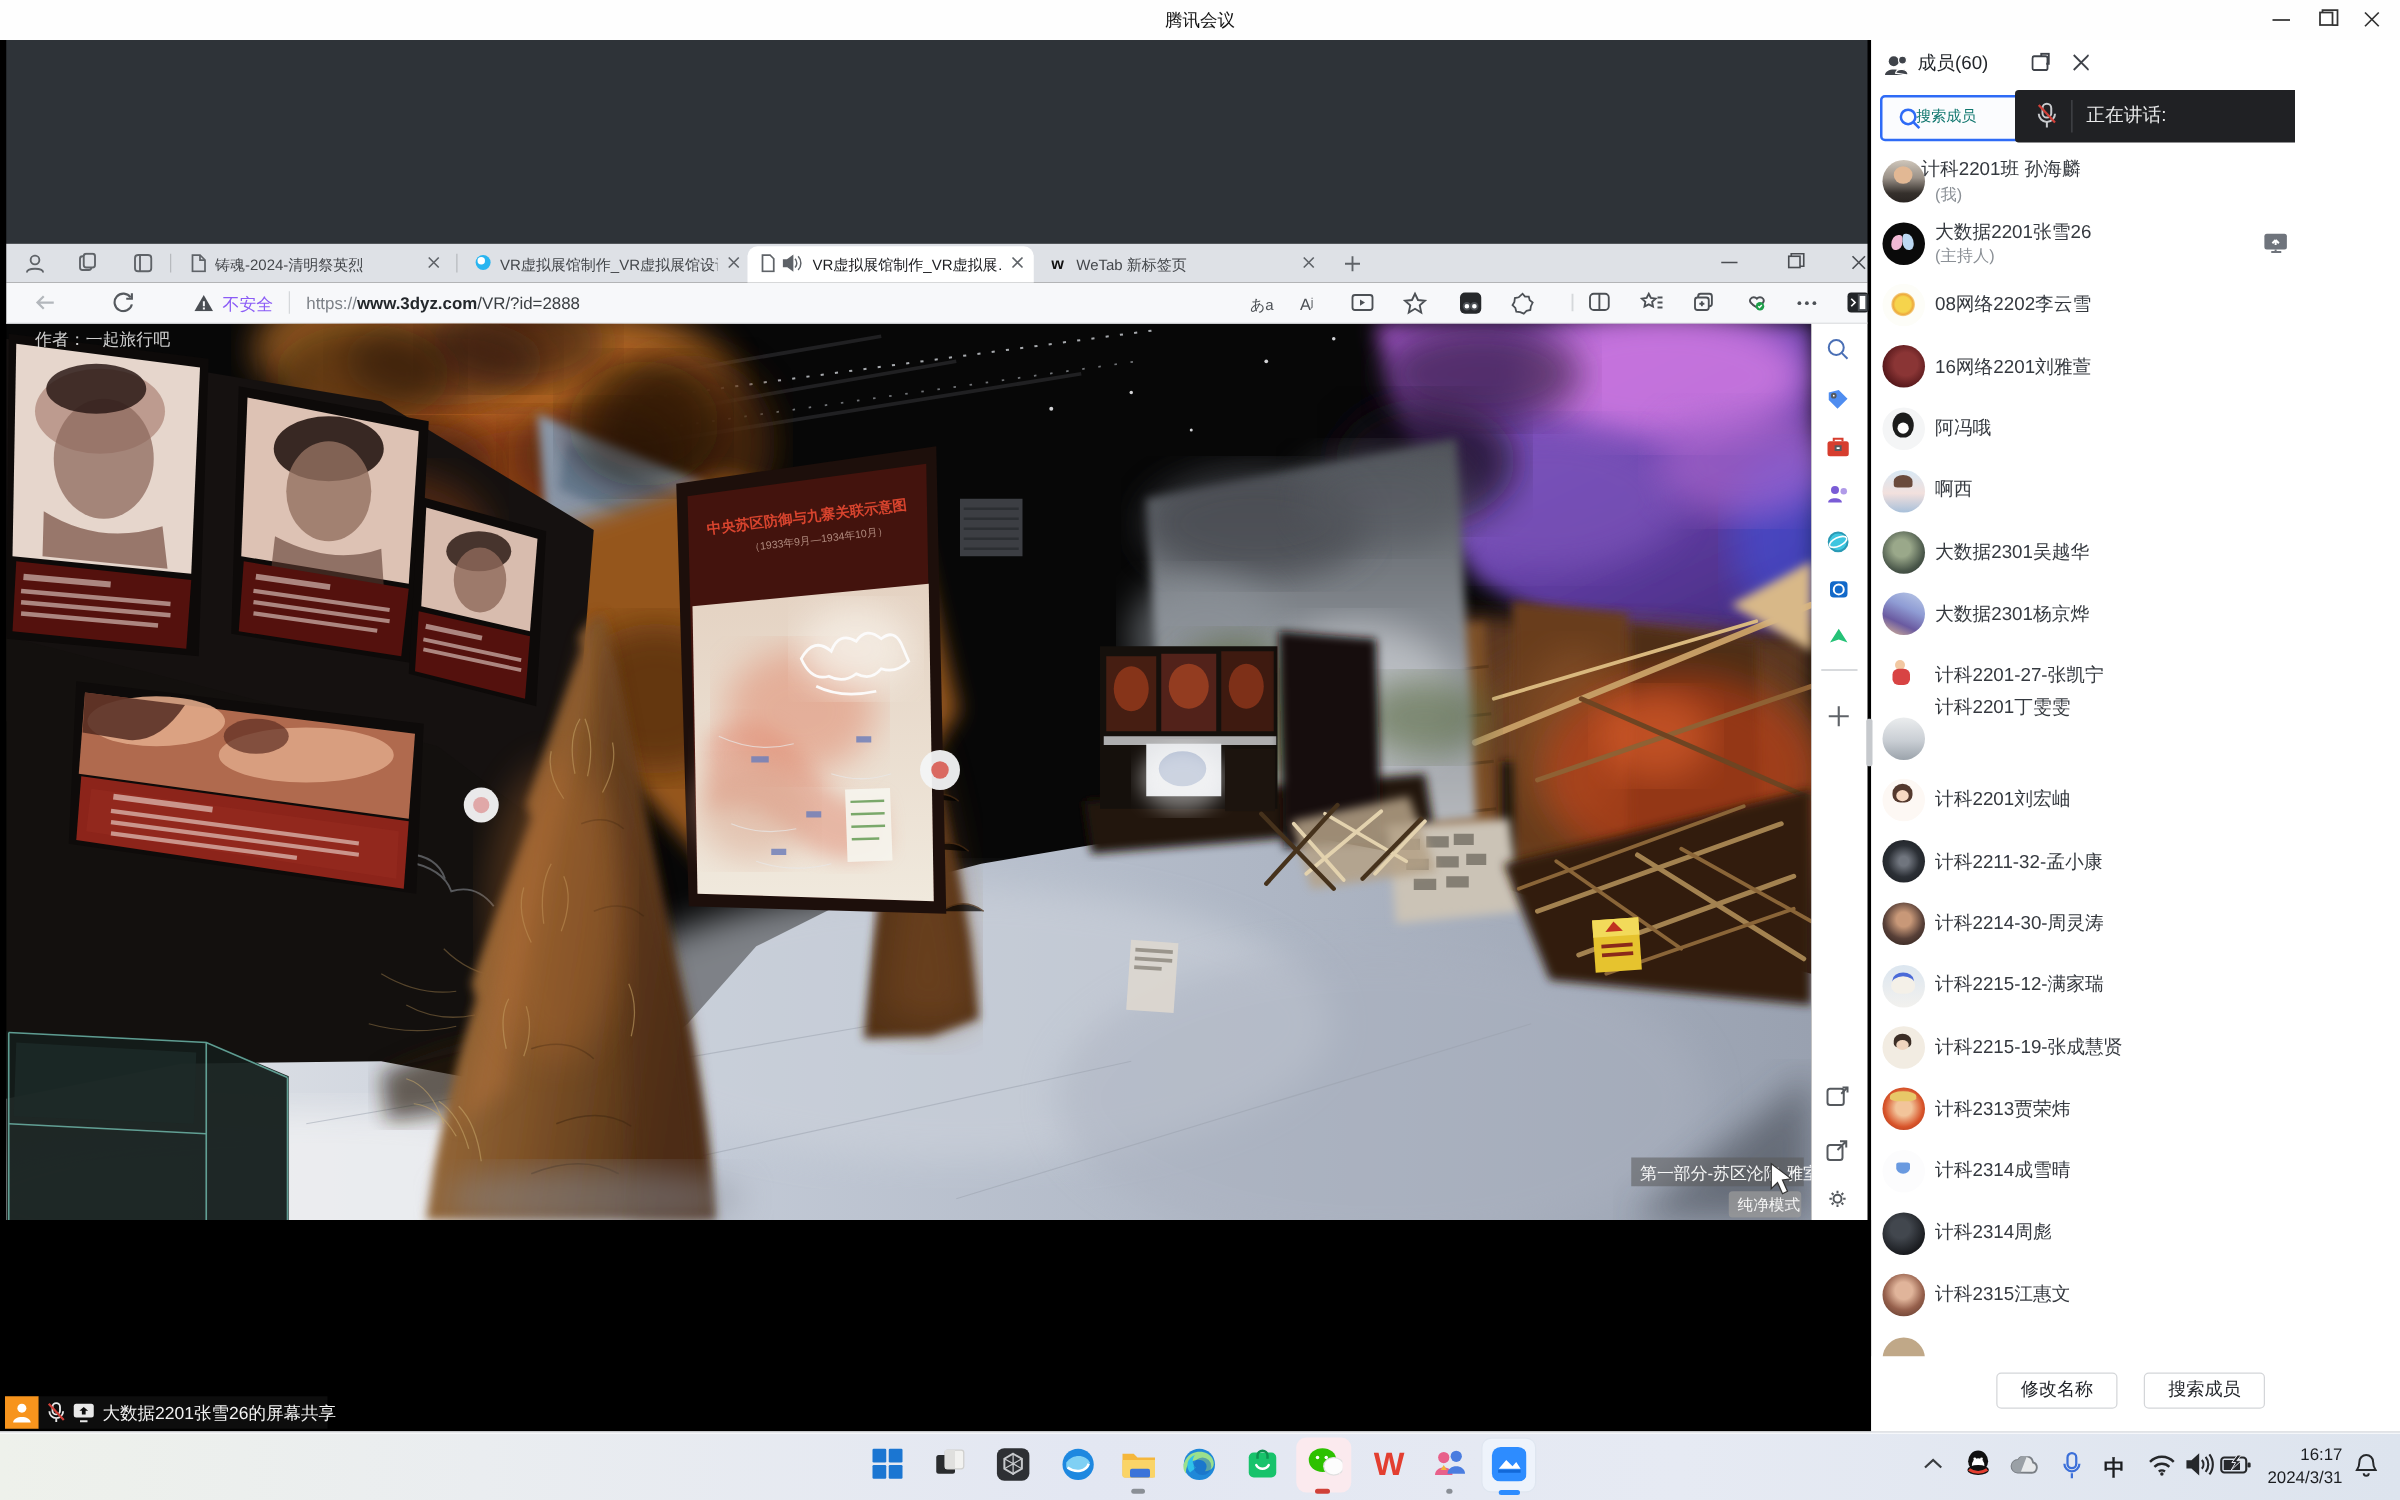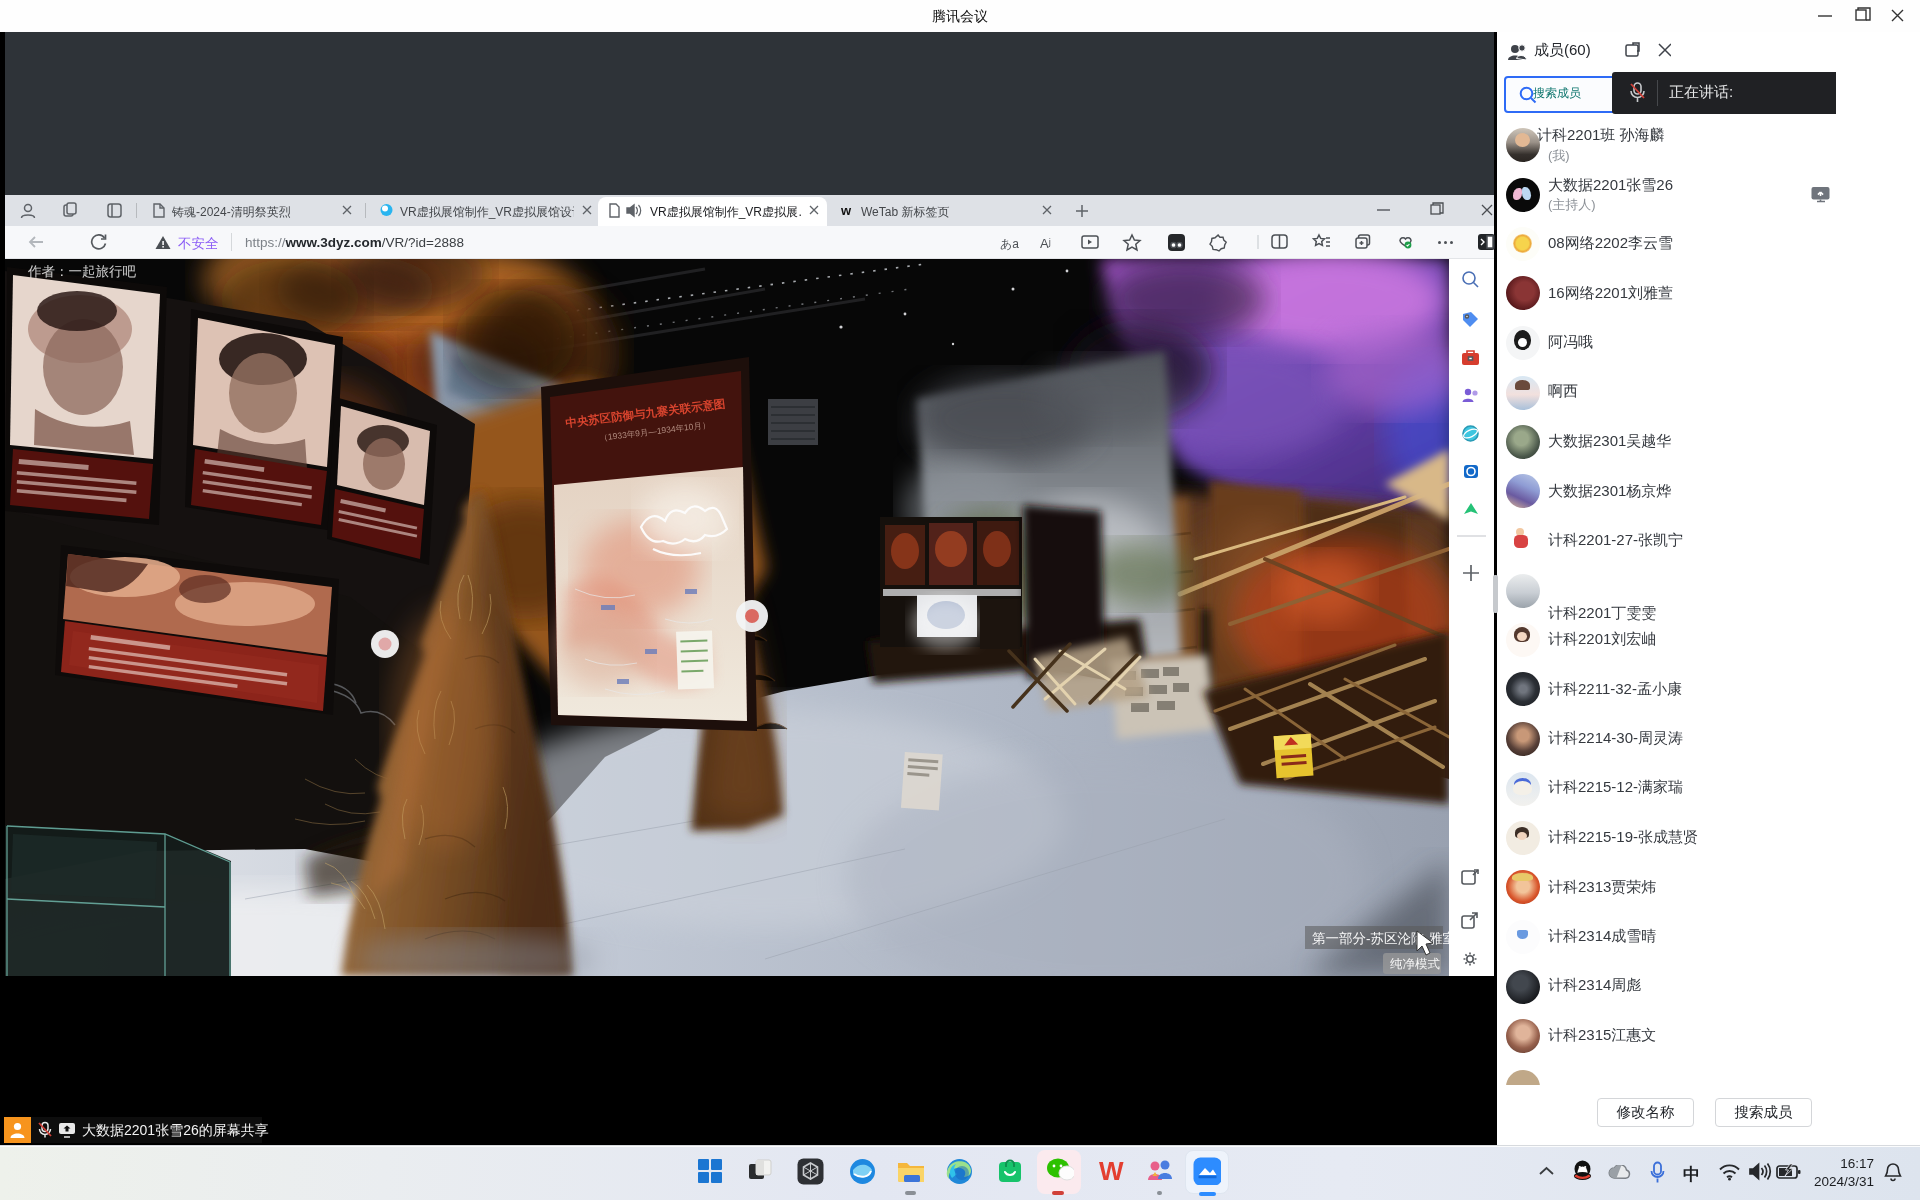--- a/index.html
+++ b/index.html
@@ -766,21 +766,21 @@
         <path d="M3 9.5 a6.5 6.5 0 0 0 13 0 M9.5 16.5 v4 M6 20.5 h7"></path>
         <line x1="2.5" y1="3" x2="16.5" y2="17" stroke="#e05252" stroke-width="1.9"></line>
       </svg>
       <svg class="a" style="left:369px;top:500px" width="22" height="17" fill="none">
         <rect x="0.5" y="1.5" width="14" height="14" rx="2.5" fill="#82878f"></rect>
         <path d="M15 6.5 l6 -3.5 v11 l-6 -3.5 z" fill="#82878f"></path>
         <line x1="1" y1="1.5" x2="15" y2="15.5" stroke="#e05252" stroke-width="1.9"></line>
         <line x1="2.2" y1="0.6" x2="16.2" y2="14.6" stroke="#fff" stroke-width="1"></line>
       </svg>
       <div class="a" style="left:9px;top:542px;width:34px;height:34px;border-radius:50%;overflow:hidden;background:linear-gradient(180deg,#ebedee 0%,#c9ced4 55%,#9ba3ab 100%);"></div>
-      <div class="a rowname" style="left:51px;top:572px">计科2201丁雯雯</div>
+      <div class="a rowname" style="left:51px;top:524px">计科2201丁雯雯</div>
       <svg class="a" style="left:344px;top:548px" width="19" height="22" fill="none" stroke="#82878f" stroke-width="1.7">
         <rect x="6" y="1.5" width="7" height="11" rx="3.5"></rect>
         <path d="M3 9.5 a6.5 6.5 0 0 0 13 0 M9.5 16.5 v4 M6 20.5 h7"></path>
         <line x1="2.5" y1="3" x2="16.5" y2="17" stroke="#e05252" stroke-width="1.9"></line>
       </svg>
       <svg class="a" style="left:369px;top:550px" width="22" height="17" fill="none">
         <rect x="0.5" y="1.5" width="14" height="14" rx="2.5" fill="#82878f"></rect>
         <path d="M15 6.5 l6 -3.5 v11 l-6 -3.5 z" fill="#82878f"></path>
         <line x1="1" y1="1.5" x2="15" y2="15.5" stroke="#e05252" stroke-width="1.9"></line>
         <line x1="2.2" y1="0.6" x2="16.2" y2="14.6" stroke="#fff" stroke-width="1"></line>

